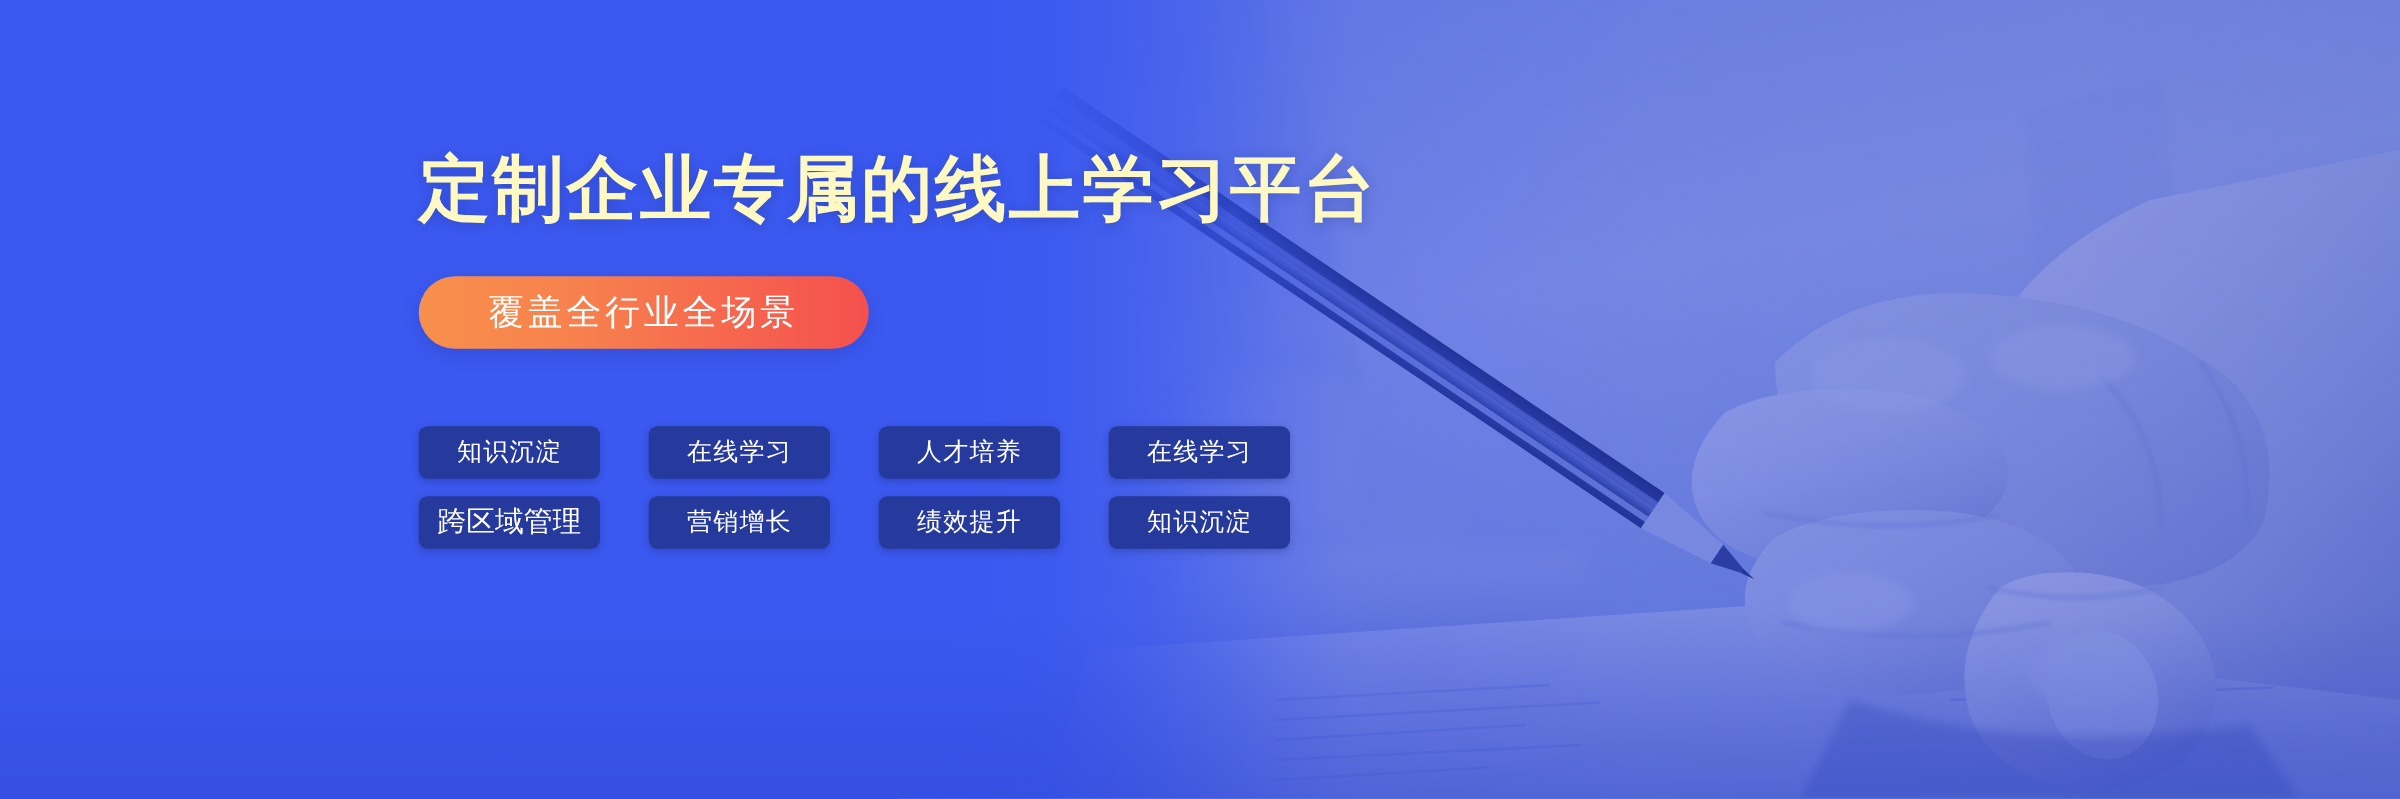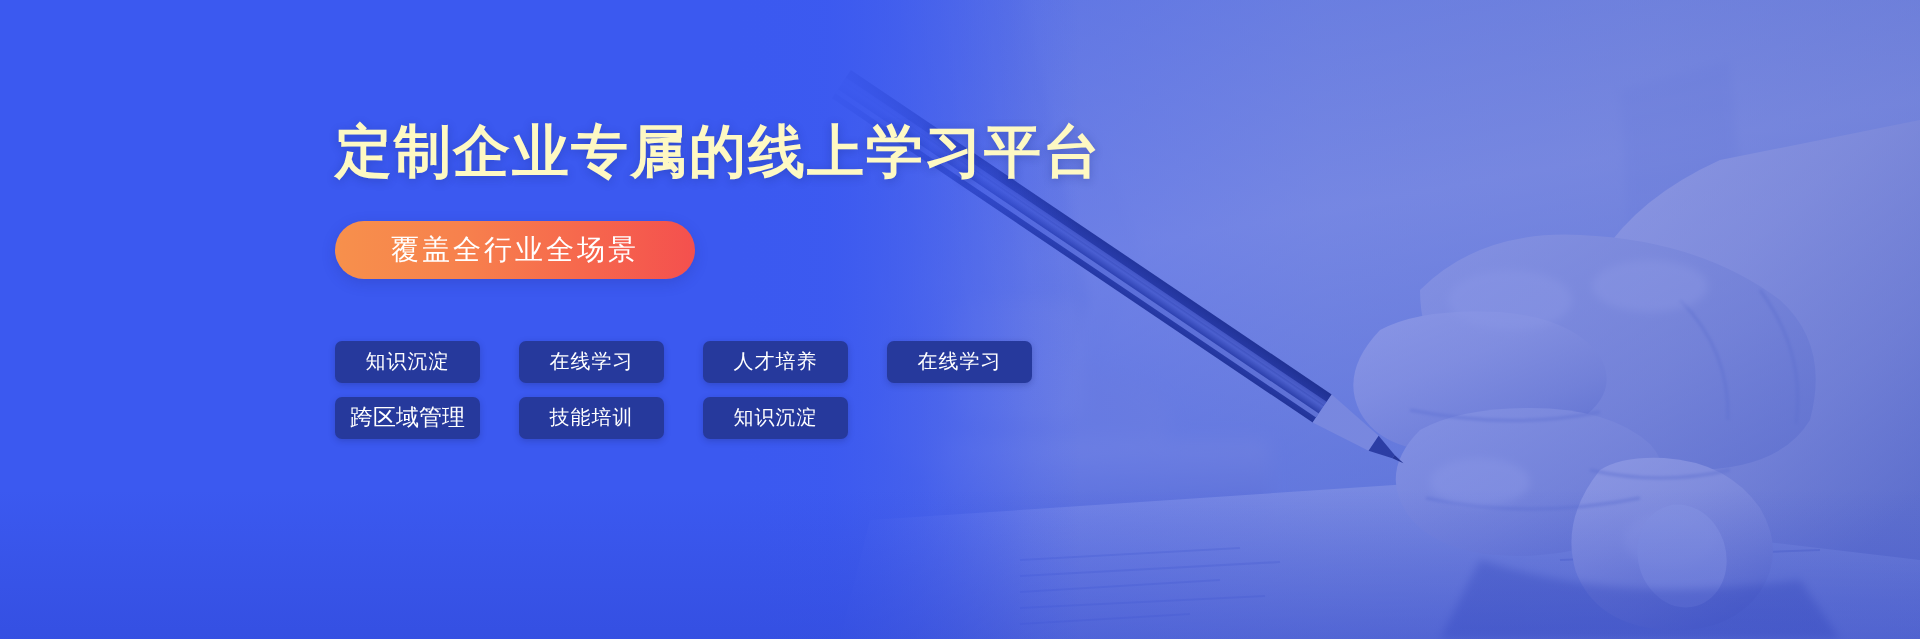--- a/index.html
+++ b/index.html
@@ -304,18 +304,19 @@
     <h1 class="headline">定制企业专属的线上学习平台</h1>
 
     <div class="pill">覆盖全行业全场景</div>
 
     <div class="tag-grid">
       <div class="tag">知识沉淀</div>
       <div class="tag">在线学习</div>
       <div class="tag">人才培养</div>
       <div class="tag">在线学习</div>
       <div class="tag wide">跨区域管理</div>
-      <div class="tag">技能培训</div>
+      <div class="tag">营销增长</div>
+      <div class="tag">绩效提升</div>
       <div class="tag">知识沉淀</div>
     </div>
 
   </div>
 </div>
 
 </body></html>

